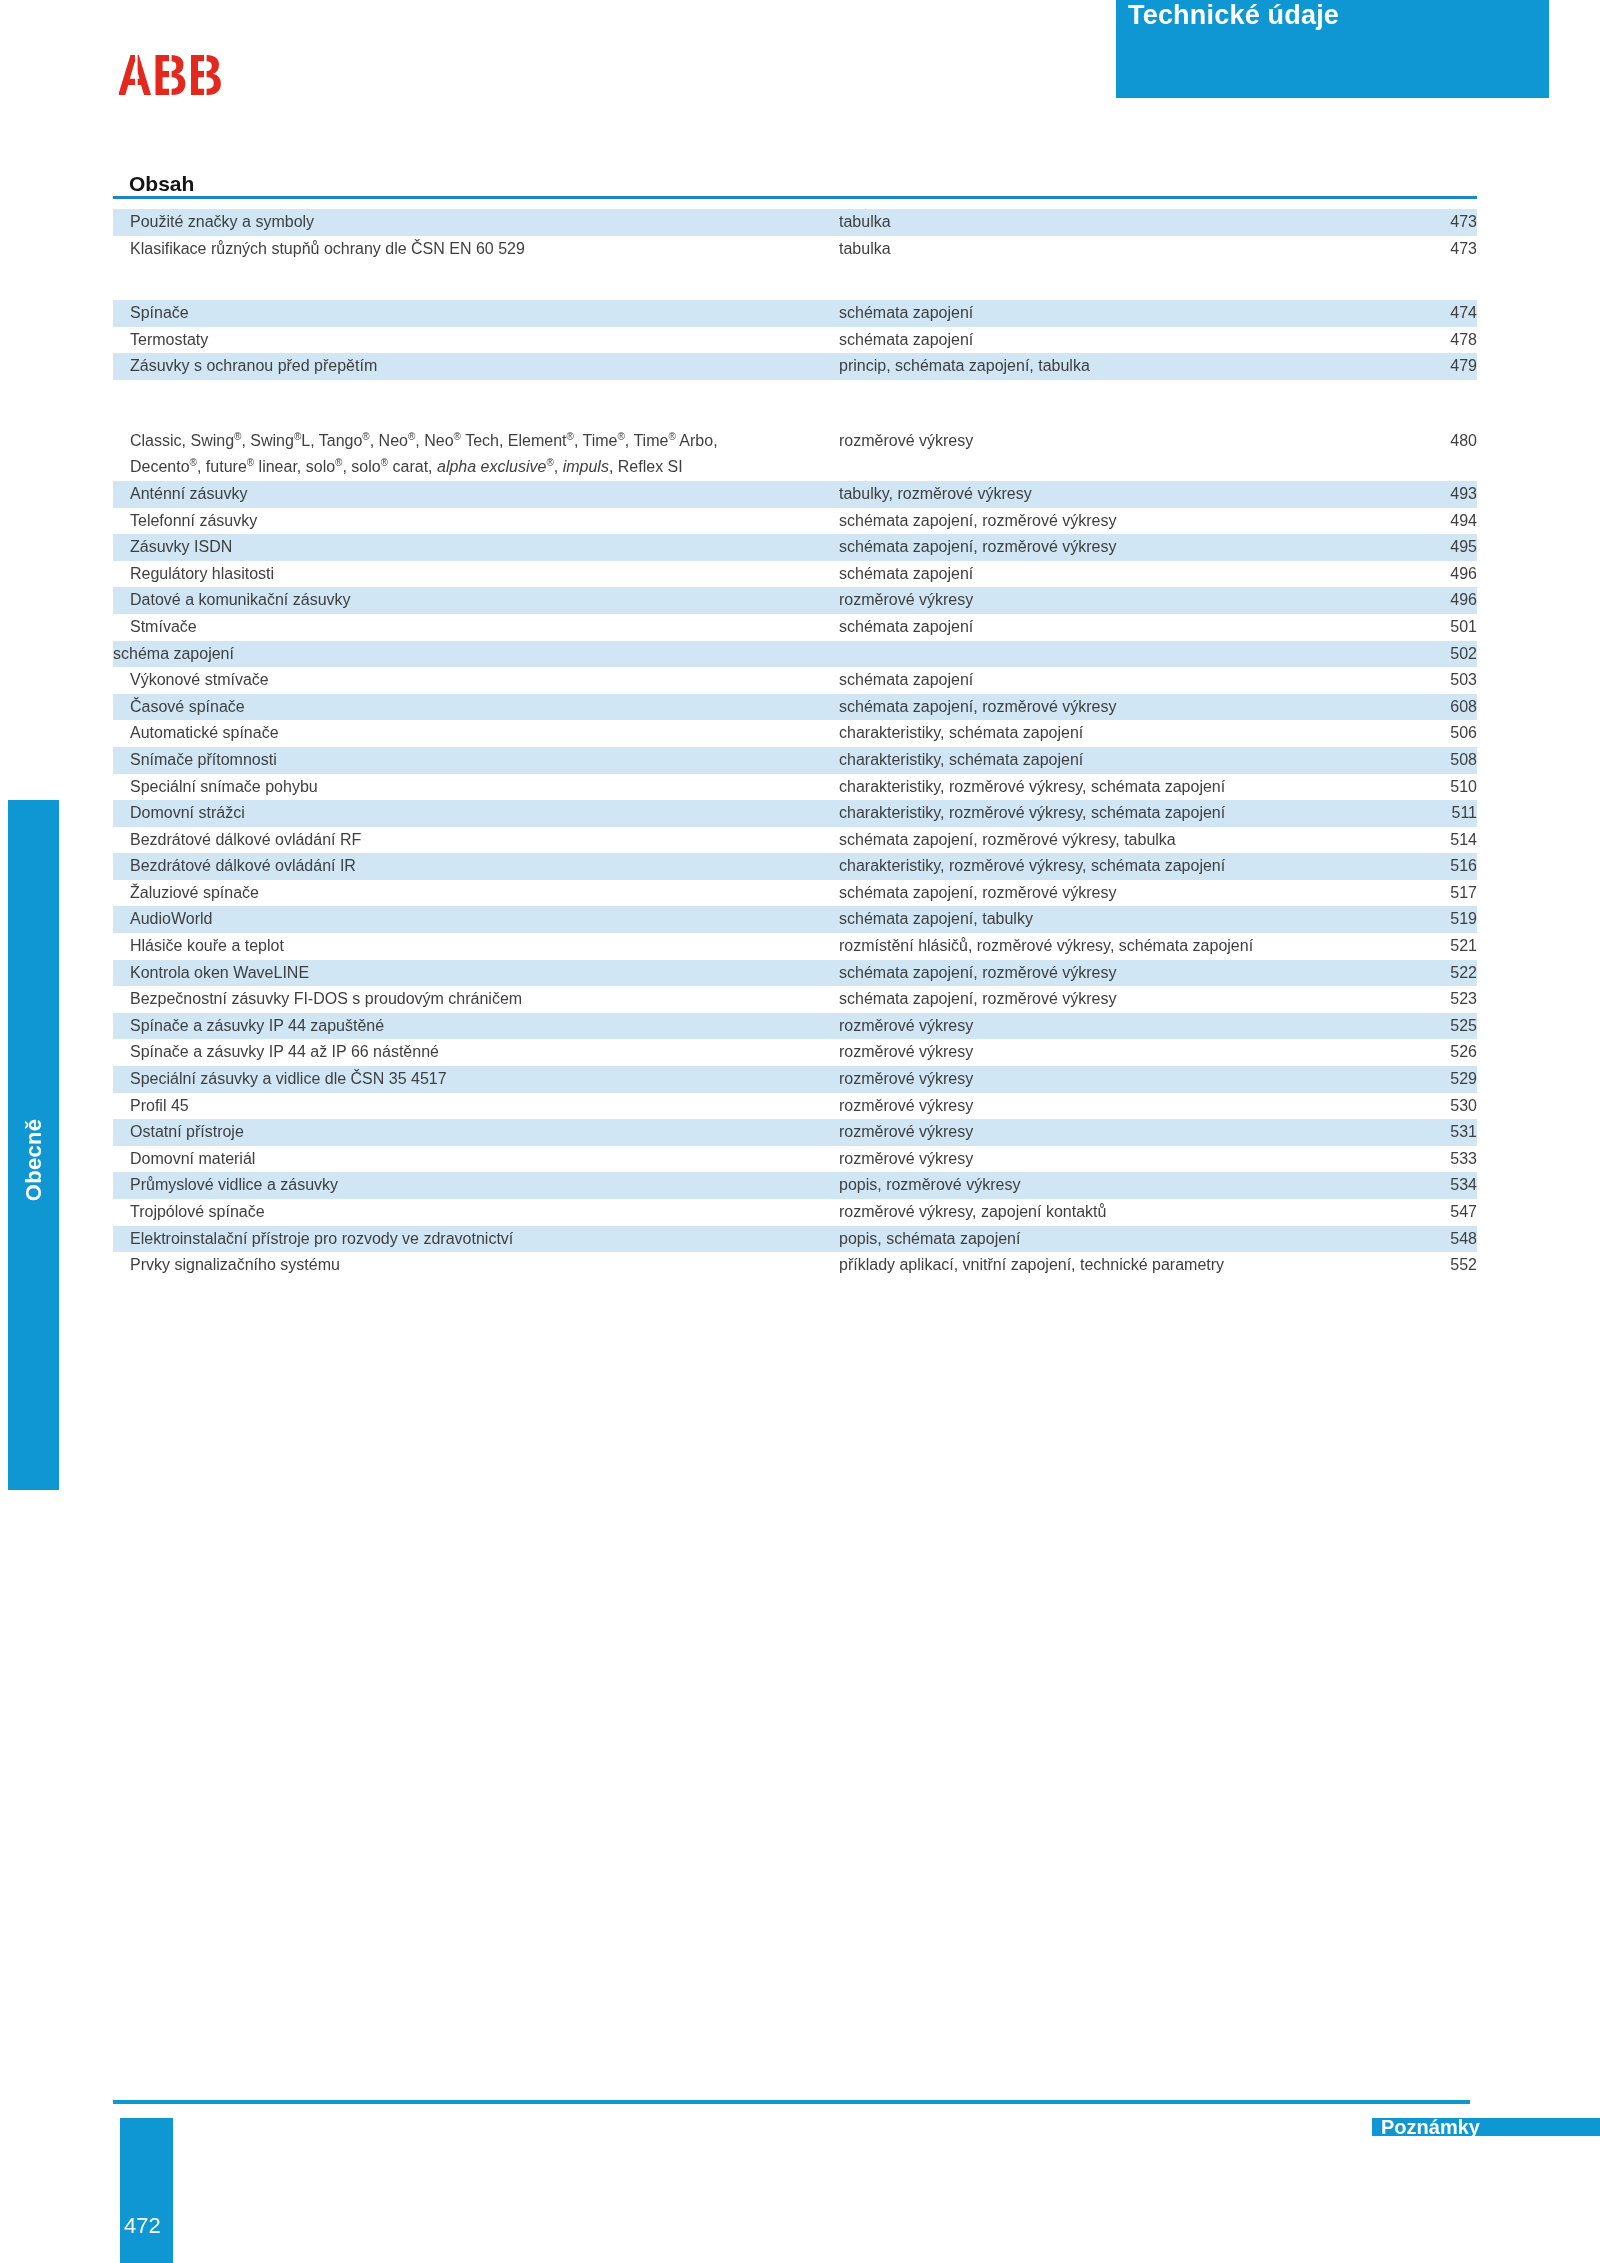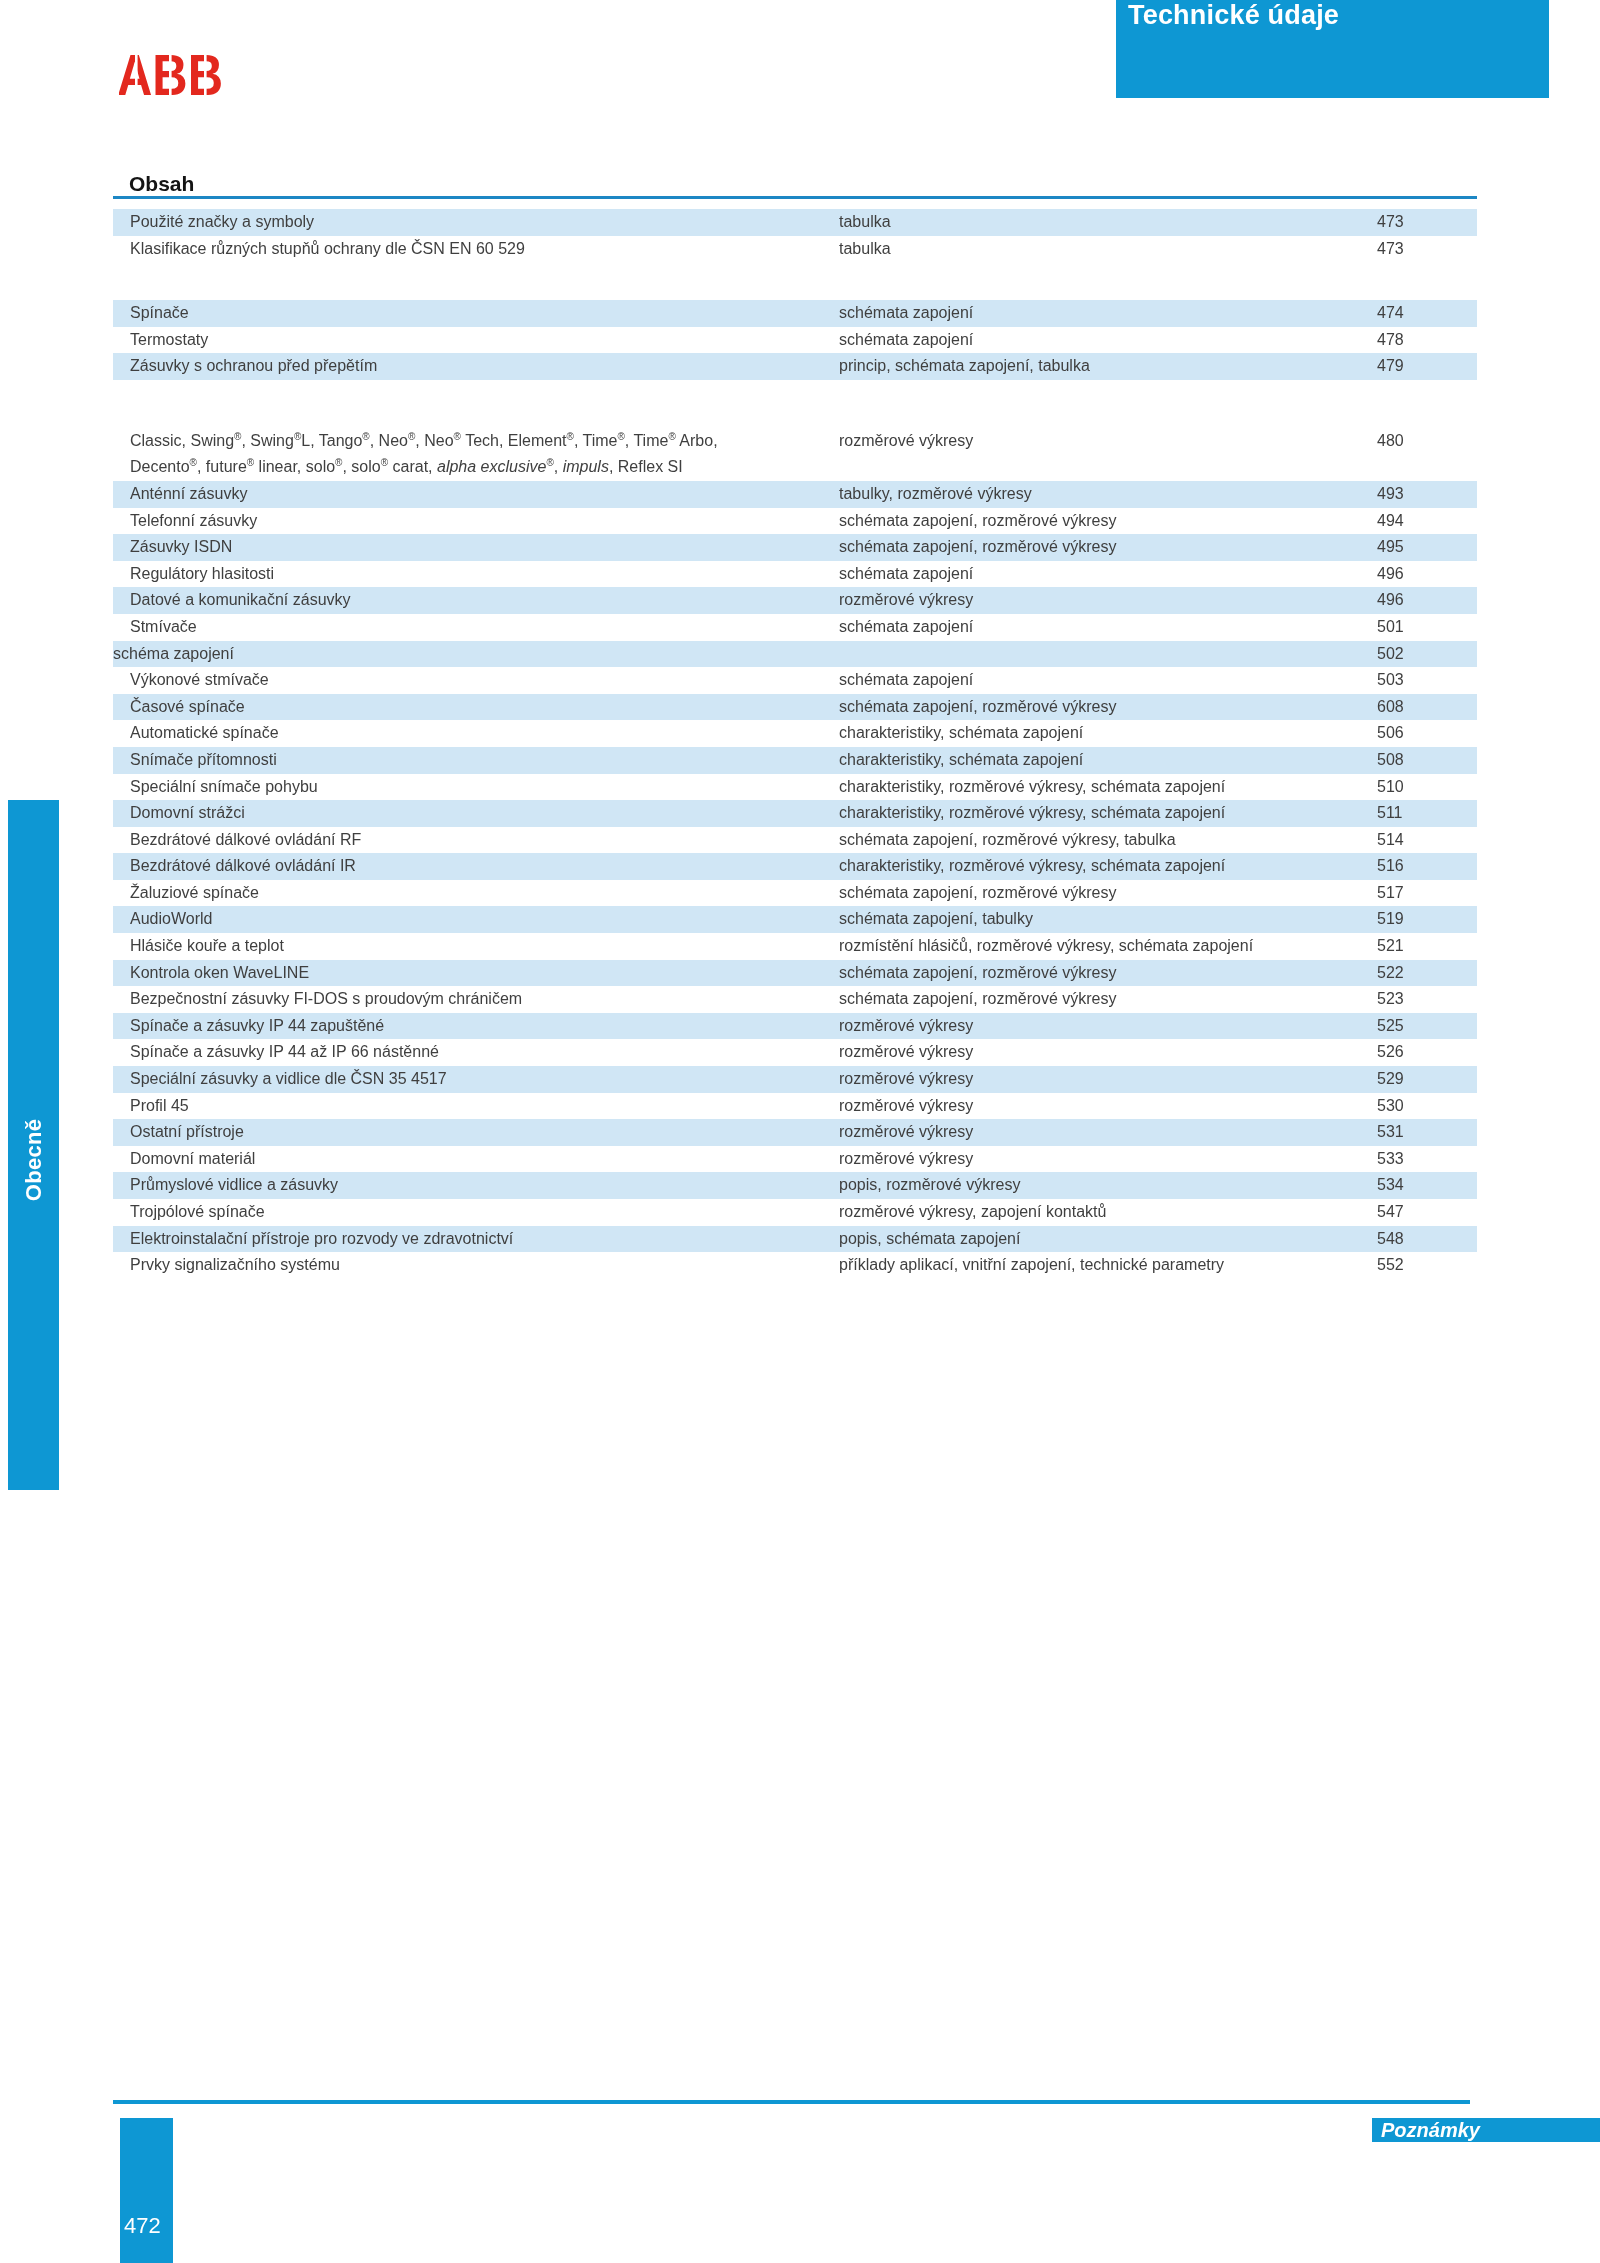--- a/index.html
+++ b/index.html
@@ -28,36 +28,36 @@
   .title-rule{position:absolute;left:113px;top:196px;width:1364px;height:3px;background:var(--rule);}
 
   
   .toc{position:absolute;left:113px;top:209px;width:1364px;}
   .toc-section + .toc-section{margin-top:38px;}
   .row{display:flex;width:100%;height:26.6px;line-height:26.6px;font-size:16px;}
   .row.shaded{background:var(--rowblue);}
   .row.tall{height:53px;line-height:26.5px;margin-top:48px;}
   .c-title{flex:0 0 726px;padding-left:17px;white-space:nowrap;overflow:hidden;}
   .c-desc{flex:1 1 auto;white-space:nowrap;}
-  .c-page{flex:0 0 100px;text-align:left;padding-right:11px;}
+  .c-page{flex:0 0 100px;text-align:right;}
   .row.tall .c-desc,.row.tall .c-page{align-self:flex-start;}
   sup.rtm{font-size:10px;vertical-align:super;line-height:0;}
   .it{font-style:italic;}
 
   
   .sidebar-tab{position:absolute;left:8px;top:800px;width:51px;height:690px;background:var(--accent);}
   .sidebar-tab .v-label{position:absolute;left:50%;top:360px;transform:translate(-50%,-50%) rotate(-90deg);
     color:#fff;font-size:22px;font-weight:bold;white-space:nowrap;letter-spacing:.3px;}
 
   
   .footer-line{position:absolute;left:113px;top:2100px;width:1357px;height:4px;background:var(--accent);}
   .page-number-block{position:absolute;left:120px;top:2118px;width:53px;height:145px;background:var(--accent);}
   .page-number-block .num{position:absolute;left:4px;bottom:24px;color:#fff;font-size:22px;}
-  .notes-box{position:absolute;left:1372px;top:2118px;width:228px;height:24px;background:var(--accent);
-    display:flex;align-items:center;font-style:italic;}
+  .notes-box{position:absolute;left:1372px;top:2118px;width:228px;height:18px;background:var(--accent);
+    display:flex;align-items:center;}
   .notes-box .notes-label{color:#fff;font-size:20px;font-weight:bold;padding-left:9px;}
 </style>
 </head>
 <body>
 
 <div class="page">
 
   <div class="logo">
     <svg width="104" height="46" viewBox="0 0 104 46">
       <text x="-2" y="43" font-family="Liberation Sans, DejaVu Sans, sans-serif" font-weight="bold" font-size="57" fill="#e3281e" textLength="106" lengthAdjust="spacingAndGlyphs">ABB</text>

